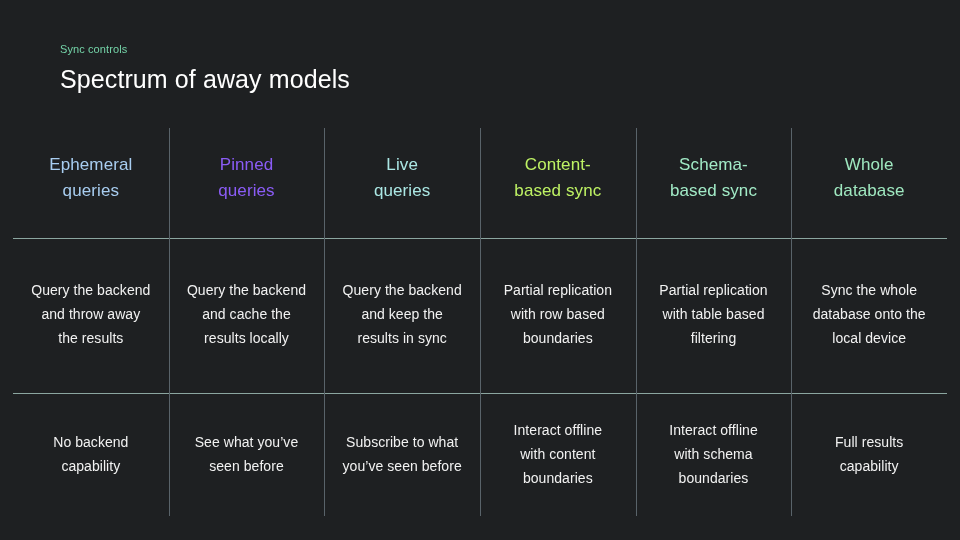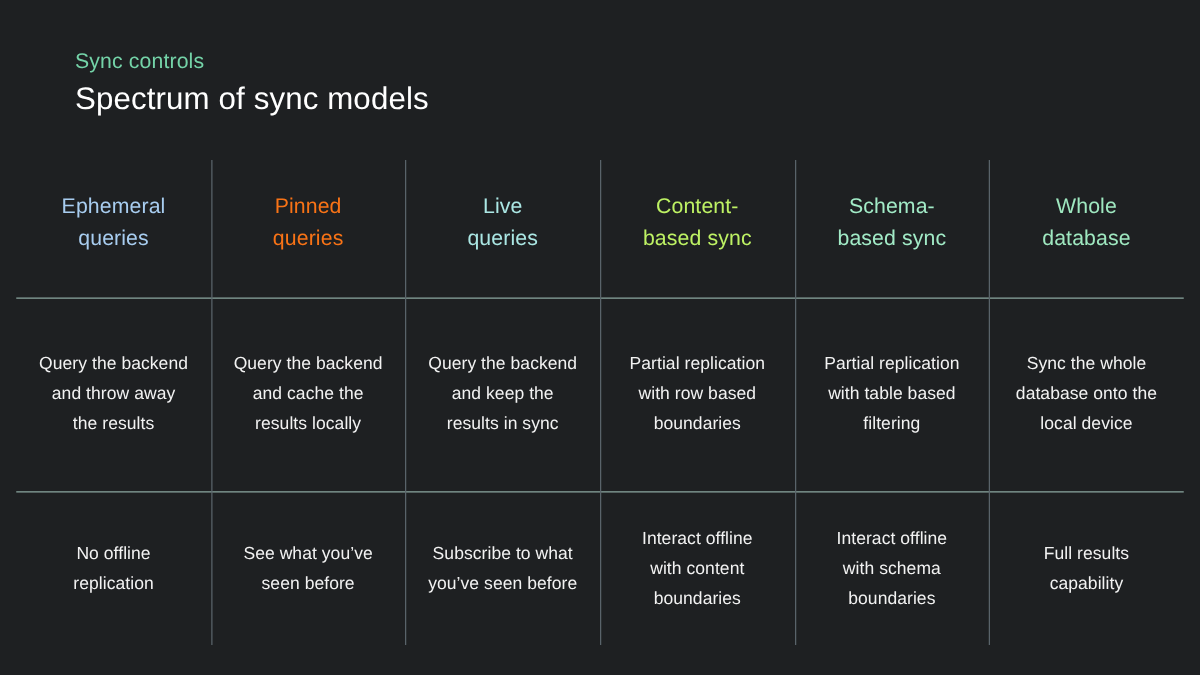--- a/index.html
+++ b/index.html
@@ -22,21 +22,21 @@
     background: #1e2022;
   }
 
   
   .header {
     position: absolute;
     left: 60px;
     top: 38px;
   }
   .eyebrow {
-    font-size: 17px;
+    font-size: 11px;
     line-height: 22px;
     color: #74d3a8;
     letter-spacing: 0.1px;
     white-space: nowrap;
   }
   .title {
     font-size: 25px;
     line-height: 32px;
     color: #ffffff;
     margin-top: 3px;
@@ -105,36 +105,36 @@
   .row3 .body-text { margin-top: -2px; }
   .row1 .head-text { margin-top: -10px; }
 </style>
 </head>
 <body>
 
 <div class="slide">
 
   <div class="header">
     <div class="eyebrow" style="color: rgb(116, 211, 168);">Sync controls</div>
-    <div class="title" style="color: rgb(255, 255, 255);">Spectrum of sync models</div>
+    <div class="title" style="color: rgb(255, 255, 255);">Spectrum of away models</div>
   </div>
 
   <div class="table">
 
     <div class="hrule r1"></div>
     <div class="hrule r2"></div>
 
     <div class="cell row1">
       <div class="head-text" style="color: rgb(168, 205, 240);">
         <div>Ephemeral</div>
         <div>queries</div>
       </div>
     </div>
     <div class="cell row1 vsep">
-      <div class="head-text" style="color: #f97316;">
+      <div class="head-text" style="color: #8b5cf6;">
         <div>Pinned</div>
         <div>queries</div>
       </div>
     </div>
     <div class="cell row1 vsep">
       <div class="head-text" style="color: rgb(171, 231, 228);">
         <div>Live</div>
         <div>queries</div>
       </div>
     </div>
@@ -170,21 +170,21 @@
       <div class="body-text" style="max-width:140px">Partial replication with row based boundaries</div>
     </div>
     <div class="cell row2 vsep">
       <div class="body-text" style="max-width:140px">Partial replication with table based filtering</div>
     </div>
     <div class="cell row2 vsep">
       <div class="body-text" style="max-width:124px">Sync the whole database onto the local device</div>
     </div>
 
     <div class="cell row3">
-      <div class="body-text" style="max-width:110px">No offline replication</div>
+      <div class="body-text" style="max-width:110px">No backend capability</div>
     </div>
     <div class="cell row3 vsep">
       <div class="body-text" style="max-width:128px">See what you’ve seen before</div>
     </div>
     <div class="cell row3 vsep">
       <div class="body-text" style="max-width:132px">Subscribe to what you’ve seen before</div>
     </div>
     <div class="cell row3 vsep">
       <div class="body-text" style="max-width:116px">Interact offline with content boundaries</div>
     </div>

